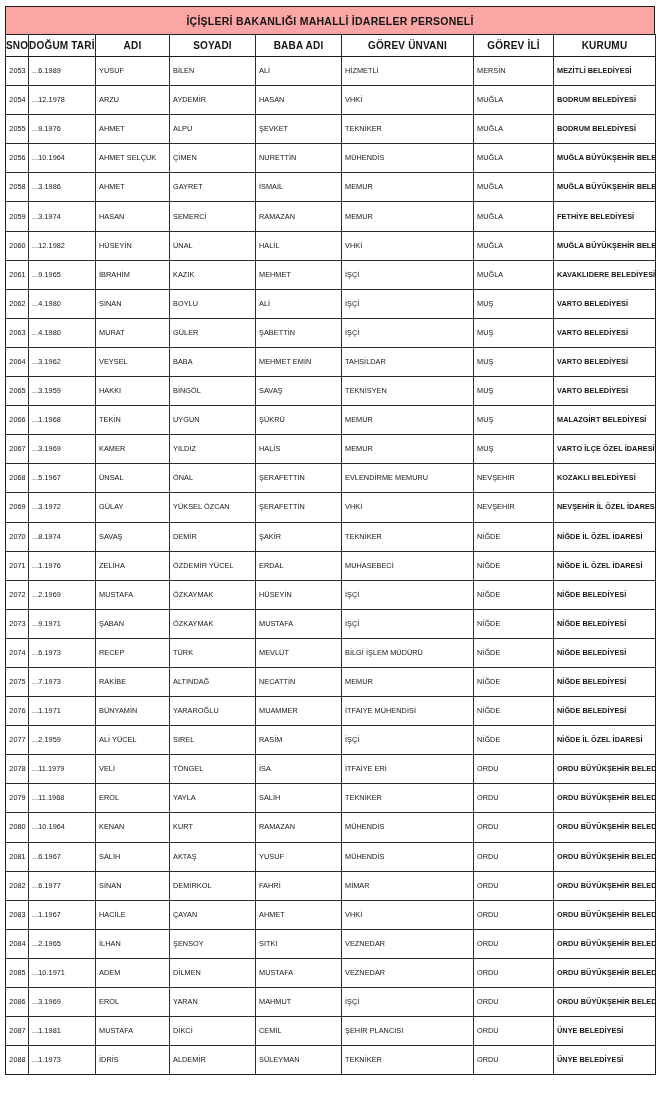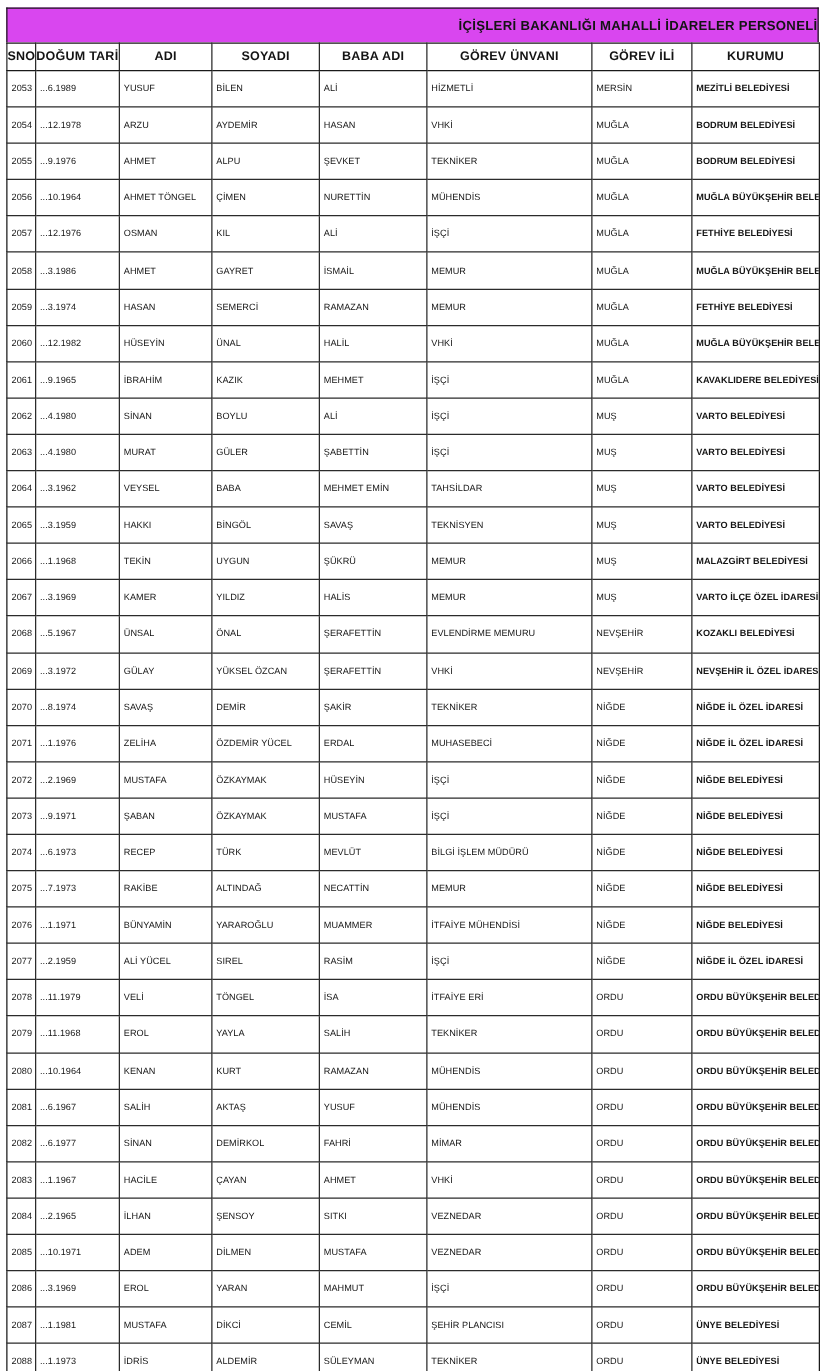--- a/index.html
+++ b/index.html
@@ -25,22 +25,22 @@
     overflow: hidden;
   }
 
   
   .title-bar {
     border: 1.6px solid #1a1a1a;
     border-bottom: none;
     height: 27px;
     display: flex;
     align-items: center;
-    justify-content: flex-end;
-    background: #d946ef;
+    justify-content: center;
+    background: #fca5a5;
   }
   .doc-title {
     font-size: 10.5px;
     font-weight: bold;
     letter-spacing: 0.25px;
     text-align: center;
     white-space: nowrap;
   }
 
   
@@ -207,62 +207,36 @@
           </td>
         </tr>
         <tr>
           <td>
             <div class="cell c-sno">2056</div>
           </td>
           <td>
             <div class="cell c-date">...10.1964</div>
           </td>
           <td>
-            <div class="cell ">AHMET TÖNGEL</div>
+            <div class="cell ">AHMET SELÇUK</div>
           </td>
           <td>
             <div class="cell ">ÇİMEN</div>
           </td>
           <td>
             <div class="cell ">NURETTİN</div>
           </td>
           <td>
             <div class="cell ">MÜHENDİS</div>
           </td>
           <td>
             <div class="cell ">MUĞLA</div>
           </td>
           <td>
             <div class="cell ">MUĞLA BÜYÜKŞEHİR BELEDİYESİ</div>
-          </td>
-        </tr>
-        <tr>
-          <td>
-            <div class="cell c-sno">2057</div>
-          </td>
-          <td>
-            <div class="cell c-date">...12.1976</div>
-          </td>
-          <td>
-            <div class="cell ">OSMAN</div>
-          </td>
-          <td>
-            <div class="cell ">KIL</div>
-          </td>
-          <td>
-            <div class="cell ">ALİ</div>
-          </td>
-          <td>
-            <div class="cell ">İŞÇİ</div>
-          </td>
-          <td>
-            <div class="cell ">MUĞLA</div>
-          </td>
-          <td>
-            <div class="cell ">FETHİYE BELEDİYESİ</div>
           </td>
         </tr>
         <tr>
           <td>
             <div class="cell c-sno">2058</div>
           </td>
           <td>
             <div class="cell c-date">...3.1986</div>
           </td>
           <td>

